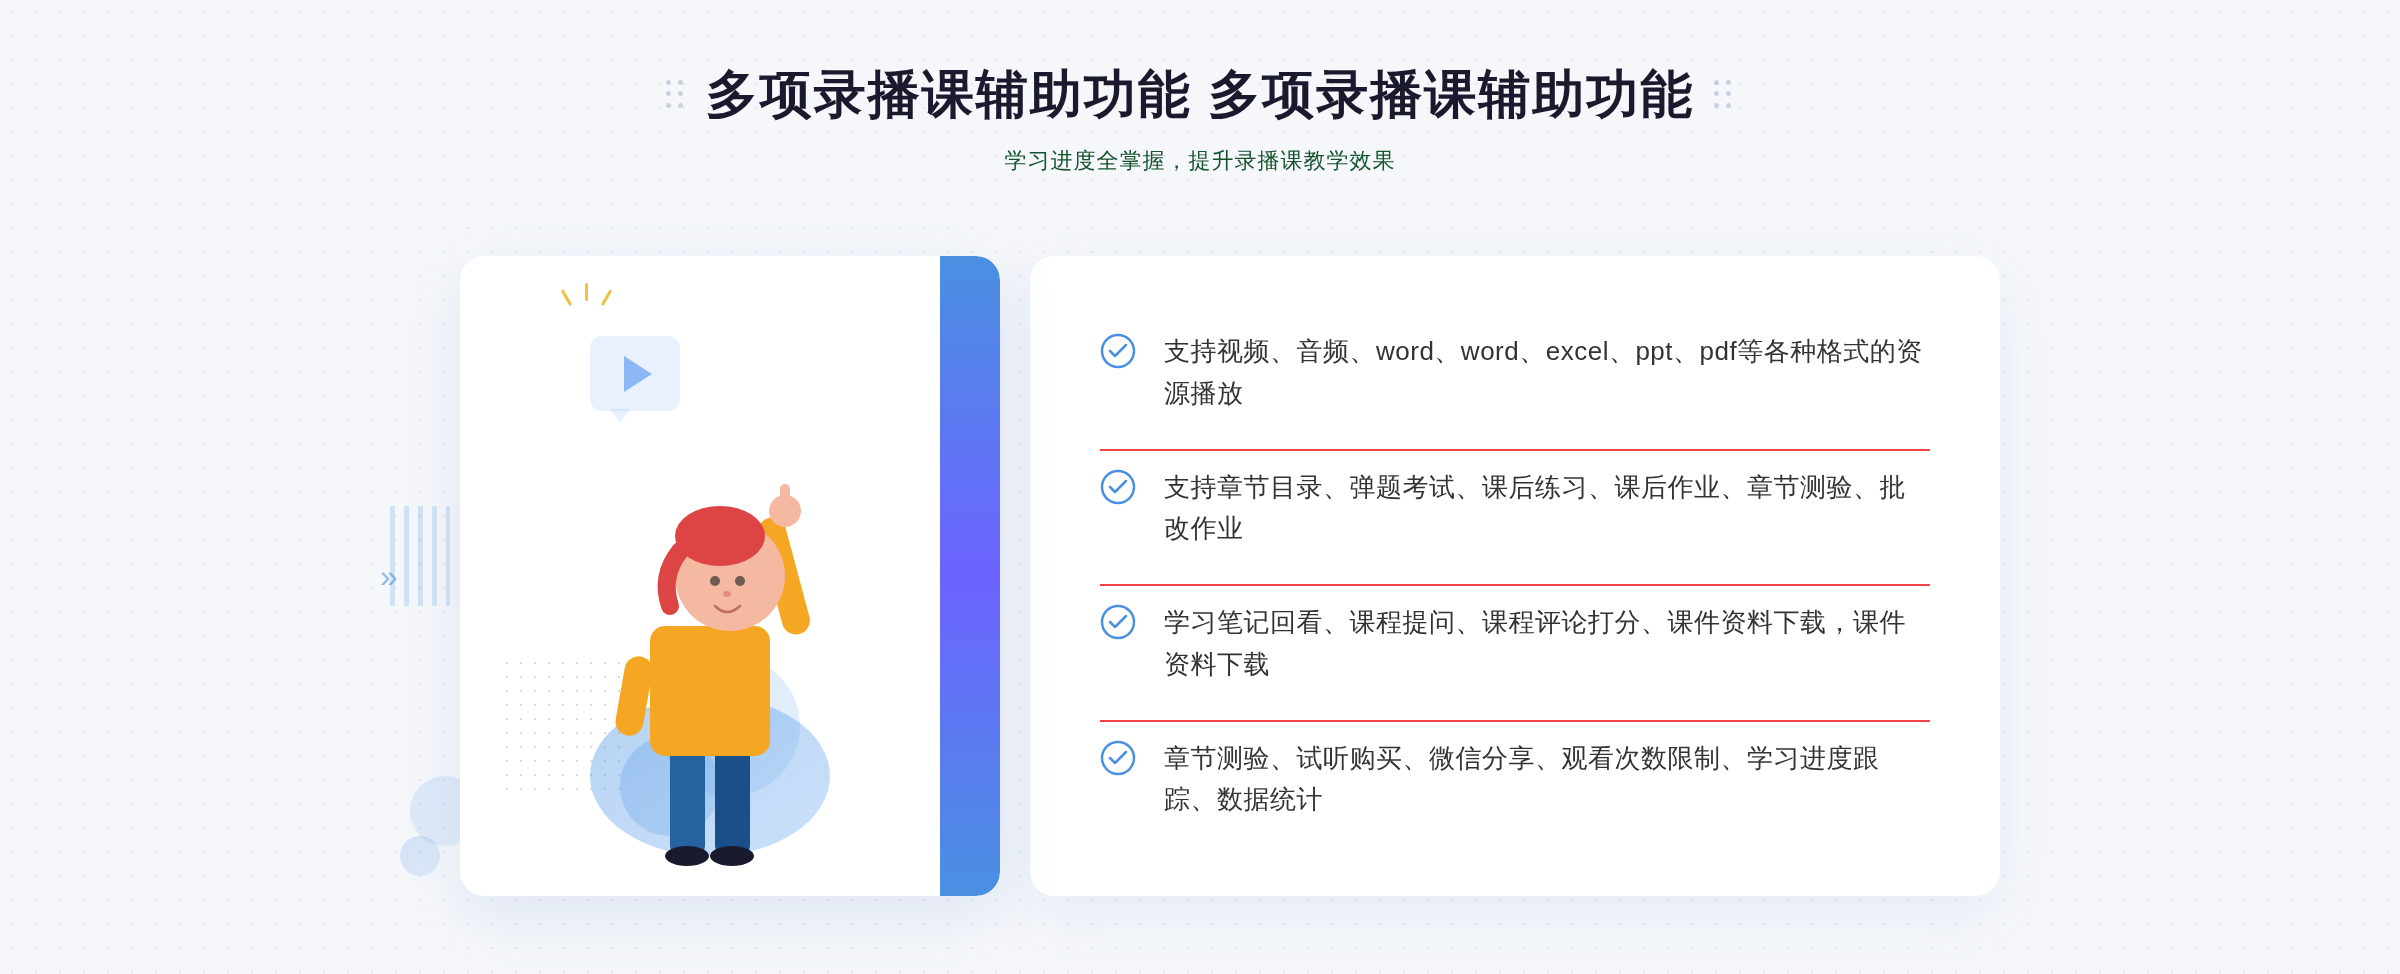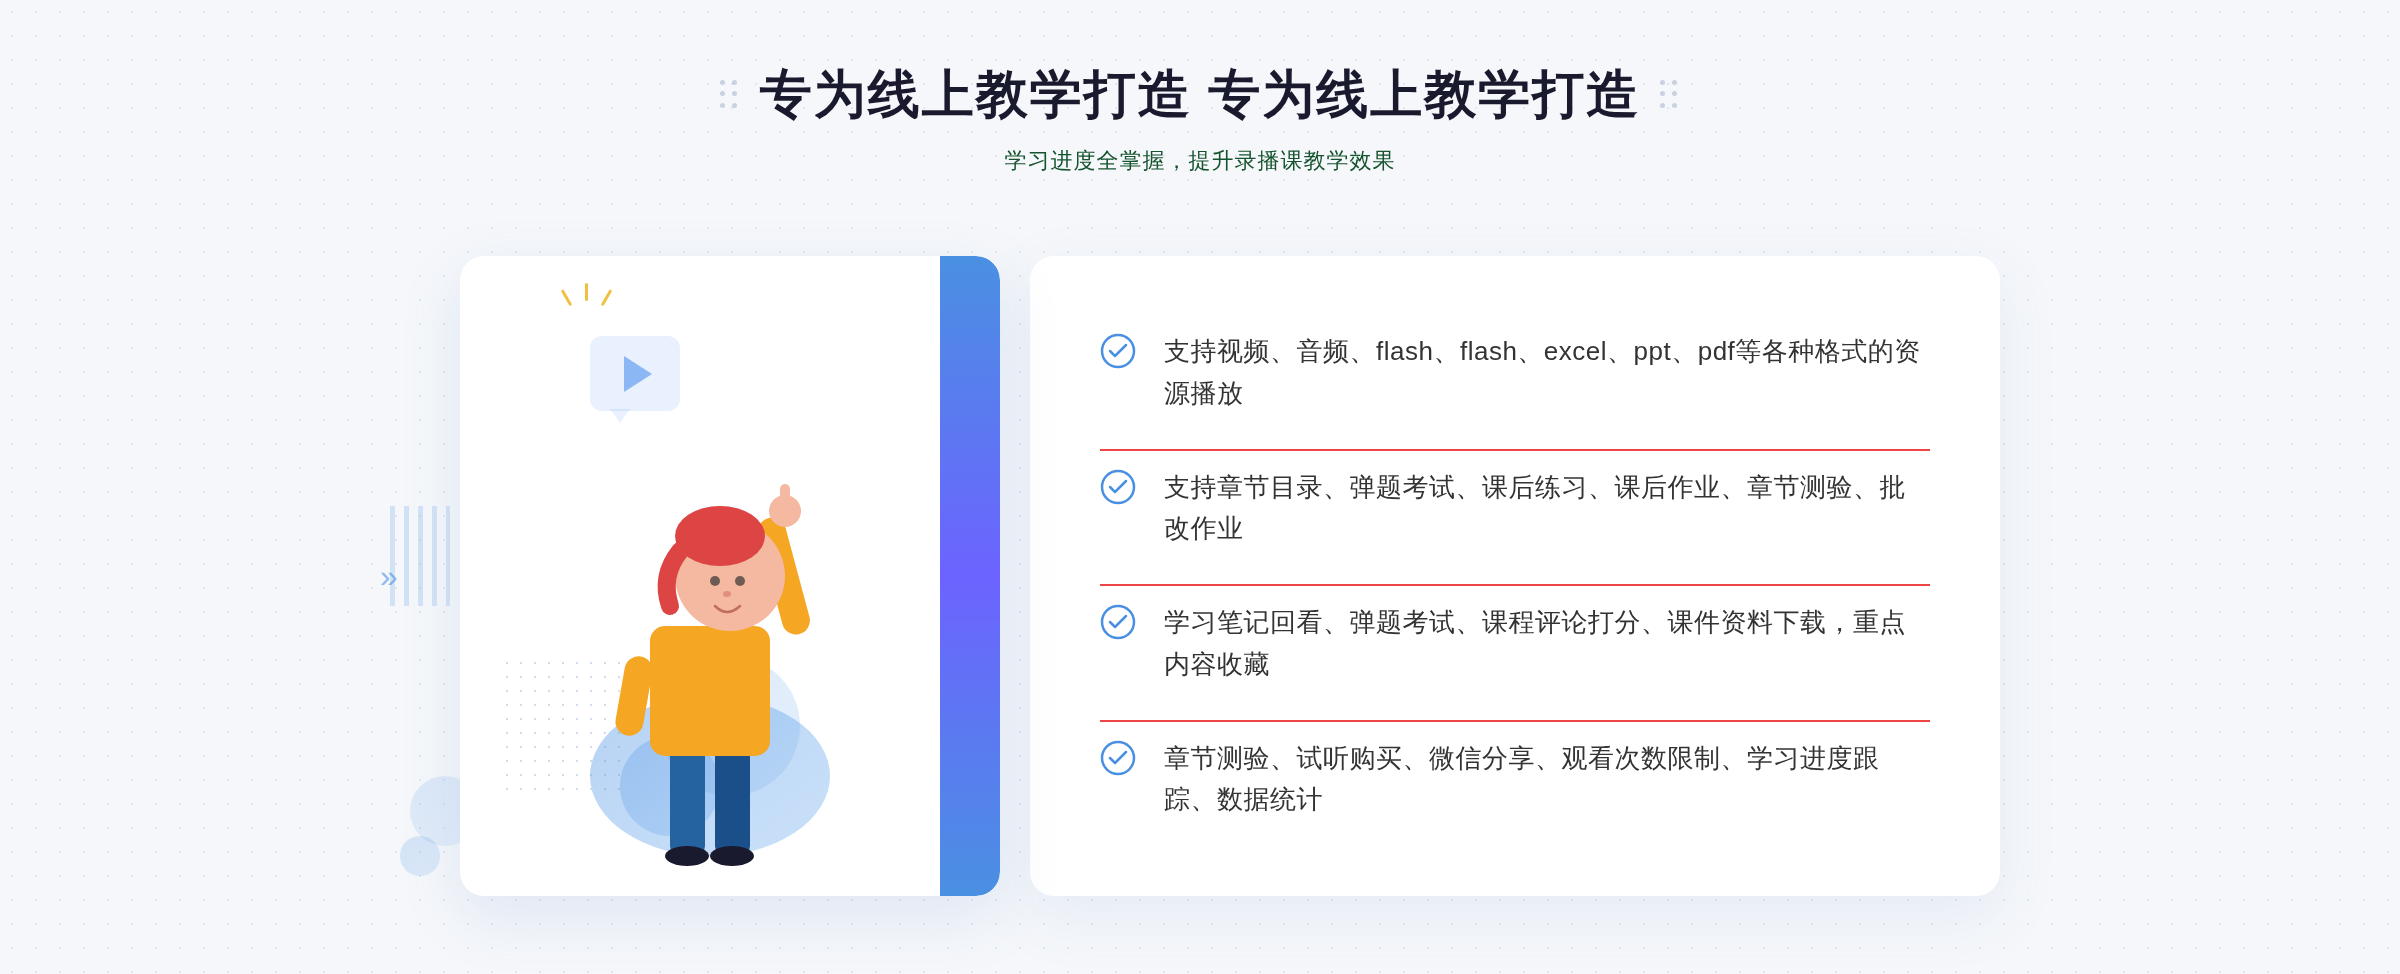--- a/index.html
+++ b/index.html
@@ -336,21 +336,21 @@
 
       <div class="title-decorator">
         <span></span>
           <span></span>
           <span></span>
           <span></span>
           <span></span>
           <span></span>
       </div>
 
-      <h1 class="main-title">专为线上教学打造 专为线上教学打造</h1>
+      <h1 class="main-title">多项录播课辅助功能 多项录播课辅助功能</h1>
 
       <div class="title-decorator">
         <span></span>
           <span></span>
           <span></span>
           <span></span>
           <span></span>
           <span></span>
       </div>
     </div>
@@ -436,41 +436,41 @@
 
     <div class="features-panel">
 
       <div class="feature-item">
         <div class="check-icon">
           <svg viewBox="0 0 36 36" fill="none" xmlns="http://www.w3.org/2000/svg">
             <circle cx="18" cy="18" r="16" stroke="#4a90e2" stroke-width="2.5" fill="none"></circle>
             <path d="M10 18 L15 23 L26 12" stroke="#4a90e2" stroke-width="2.5" stroke-linecap="round" stroke-linejoin="round" fill="none"></path>
           </svg>
         </div>
-        <span class="feature-text">支持视频、音频、flash、flash、excel、ppt、pdf等各种格式的资源播放</span>
+        <span class="feature-text">支持视频、音频、word、word、excel、ppt、pdf等各种格式的资源播放</span>
       </div>
 
       <div class="feature-item">
         <div class="check-icon">
           <svg viewBox="0 0 36 36" fill="none" xmlns="http://www.w3.org/2000/svg">
             <circle cx="18" cy="18" r="16" stroke="#4a90e2" stroke-width="2.5" fill="none"></circle>
             <path d="M10 18 L15 23 L26 12" stroke="#4a90e2" stroke-width="2.5" stroke-linecap="round" stroke-linejoin="round" fill="none"></path>
           </svg>
         </div>
         <span class="feature-text">支持章节目录、弹题考试、课后练习、课后作业、章节测验、批改作业</span>
       </div>
 
       <div class="feature-item">
         <div class="check-icon">
           <svg viewBox="0 0 36 36" fill="none" xmlns="http://www.w3.org/2000/svg">
             <circle cx="18" cy="18" r="16" stroke="#4a90e2" stroke-width="2.5" fill="none"></circle>
             <path d="M10 18 L15 23 L26 12" stroke="#4a90e2" stroke-width="2.5" stroke-linecap="round" stroke-linejoin="round" fill="none"></path>
           </svg>
         </div>
-        <span class="feature-text">学习笔记回看、弹题考试、课程评论打分、课件资料下载，重点内容收藏</span>
+        <span class="feature-text">学习笔记回看、课程提问、课程评论打分、课件资料下载，课件资料下载</span>
       </div>
 
       <div class="feature-item">
         <div class="check-icon">
           <svg viewBox="0 0 36 36" fill="none" xmlns="http://www.w3.org/2000/svg">
             <circle cx="18" cy="18" r="16" stroke="#4a90e2" stroke-width="2.5" fill="none"></circle>
             <path d="M10 18 L15 23 L26 12" stroke="#4a90e2" stroke-width="2.5" stroke-linecap="round" stroke-linejoin="round" fill="none"></path>
           </svg>
         </div>
         <span class="feature-text">章节测验、试听购买、微信分享、观看次数限制、学习进度跟踪、数据统计</span>

